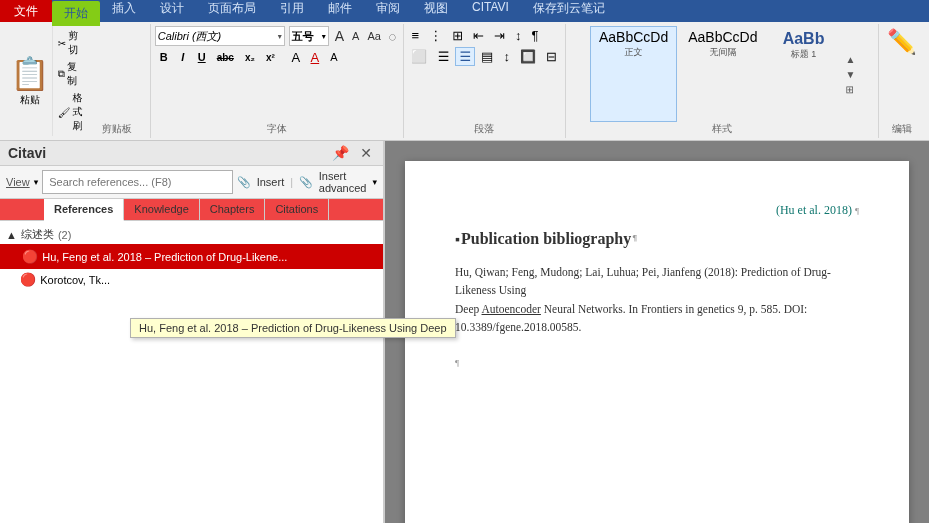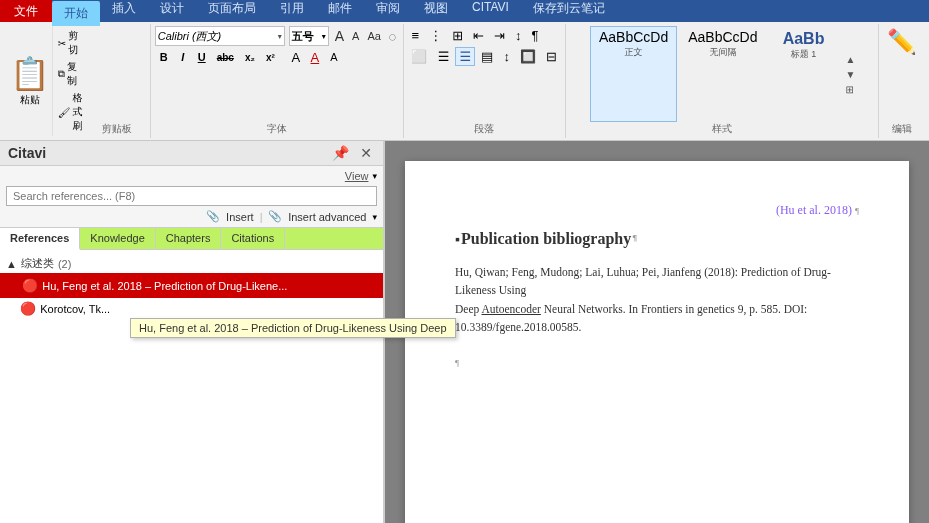--- a/index.html
+++ b/index.html
@@ -1,18 +1,18 @@
 <!DOCTYPE html>
 <html><head>
   <meta charset="utf-8">
   <style>
     * { margin: 0; padding: 0; box-sizing: border-box; }
     body { font-family: 'Segoe UI', Arial, sans-serif; font-size: 12px; background: #f0f0f0; width: 929px; height: 523px; overflow: hidden; }
     .tab-item { padding: 4px 12px; font-size: 12px; cursor: pointer; color: #d4e3f7; }
-    .tab-item.active { background: #7dd3fc; color: #2b579a; border-radius: 2px 2px 0 0; margin-top: 5px; }
+    .tab-item.active { background: #84cc16; color: #2b579a; border-radius: 2px 2px 0 0; margin-top: 5px; }
 
     .ribbon { background: #f0f0f0; border-bottom: 1px solid #c8c8c8; display: flex; align-items: stretch; padding: 2px 4px; min-height: 90px; }
 
     
     .clipboard-group { display: flex; flex-direction: row; align-items: stretch; padding: 2px 4px; border-right: 1px solid #d4d4d4; }
     .paste-btn { display: flex; flex-direction: column; align-items: center; justify-content: center; width: 52px; padding: 2px; cursor: pointer; }
     .clipboard-sub { display: flex; flex-direction: column; justify-content: center; gap: 1px; padding: 2px; border-left: 1px solid #e0e0e0; }
     .small-btn { font-size: 10px; padding: 1px 3px; cursor: pointer; display: flex; align-items: center; gap: 2px; }
 
     
@@ -49,49 +49,49 @@
 
     
     .app-body { display: flex; height: calc(523px - 130px); }
 
     
     .citavi-panel { width: 385px; background: #f5f5f5; border-right: 2px solid #ccc; display: flex; flex-direction: column; font-size: 12px; }
     .citavi-header { background: #e8e8e8; padding: 4px 8px; display: flex; justify-content: space-between; align-items: center; border-bottom: 1px solid #ccc; }
     .citavi-title { font-size: 14px; font-weight: bold; color: #333; }
     .citavi-controls { display: flex; gap: 4px; }
     .citavi-ctrl-btn { cursor: pointer; font-size: 14px; color: #555; padding: 0 3px; }
-    .citavi-toolbar { padding: 4px 6px; border-bottom: 1px solid #ccc; display: flex; flex-direction: column; gap: 4px; align-items: flex-end; }
+    .citavi-toolbar { padding: 4px 6px; border-bottom: 1px solid #ccc; display: flex; gap: 4px; }
     .view-row { display: flex; align-items: center; gap: 4px; }
     .view-label { color: #555; font-size: 11px; text-decoration: underline; cursor: pointer; }
     .search-box { width: 100%; border: 1px solid #b0b0b0; padding: 3px 6px; font-size: 11px; background: white; color: #999; }
     .insert-row { display: flex; align-items: center; gap: 6px; font-size: 11px; }
     .insert-btn { display: flex; align-items: center; gap: 3px; cursor: pointer; color: #333; }
     .insert-adv-btn { display: flex; align-items: center; gap: 3px; cursor: pointer; color: #333; }
     .divider-v { color: #bbb; }
 
     
-    .citavi-tabs { display: flex; border-bottom: 1px solid #ccc; background: #bef264; }
+    .citavi-tabs { display: flex; border-bottom: 1px solid #ccc; background: #ef4444; padding-left: 44px; }
     .citavi-tab { padding: 4px 10px; font-size: 11px; cursor: pointer; border-right: 1px solid #ccc; color: #333; }
     .citavi-tab.active { background: white; border-bottom: 2px solid white; margin-bottom: -1px; font-weight: bold; }
 
     
     .ref-list { flex: 1; overflow-y: auto; padding: 4px 0; background: white; }
     .ref-category { display: flex; align-items: center; padding: 2px 6px; font-size: 11px; color: #333; cursor: pointer; }
     .ref-item { display: flex; align-items: center; padding: 3px 8px 3px 20px; cursor: pointer; font-size: 11px; }
     .ref-item.selected { background: #cc0000; color: white; border: 2px solid #cc0000; }
     .ref-icon { margin-right: 4px; font-size: 13px; }
     .ref-text { overflow: hidden; text-overflow: ellipsis; white-space: nowrap; max-width: 300px; }
 
     
     .tooltip { position: absolute; background: #ffffd0; border: 1px solid #b0b0b0; padding: 3px 8px; font-size: 11px; color: #333; z-index: 100; box-shadow: 2px 2px 4px rgba(0,0,0,0.2); left: 130px; top: 318px; white-space: nowrap; }
 
     
     .word-doc { flex: 1; background: #808080; display: flex; justify-content: center; padding: 20px; overflow: auto; position: relative; }
     .doc-page { background: white; width: 520px; min-height: 400px; padding: 40px 50px; box-shadow: 0 2px 8px rgba(0,0,0,0.3); position: relative; font-family: 'Times New Roman', serif; font-size: 12px; line-height: 1.5; }
-    .doc-citation { font-size: 12px; color: #8b5cf6; }
+    .doc-citation { font-size: 12px; color: #0f766e; }
     .doc-heading { font-size: 16px; font-weight: bold; color: #333; margin-bottom: 12px; display: flex; align-items: center; gap: 1px; }
     .doc-heading::before { content: '▪'; font-size: 14px; }
     .doc-body { font-size: 11.5px; color: #333; line-height: 1.6; }
     .doc-body .journal { }
     .styles-scroll-btn { display: flex; flex-direction: column; justify-content: center; gap: 2px; padding: 2px; }
     .scroll-arrow { font-size: 10px; cursor: pointer; color: #555; padding: 1px 3px; }
 
     .font-name-box { display: flex; align-items: center; border: 1px solid #c0c0c0; background: white; height: 20px; padding: 0 2px; font-size: 11px; min-width: 130px; }
     .font-name-text { flex: 1; overflow: hidden; white-space: nowrap; font-style: italic; }
     .font-name-arrow { font-size: 8px; color: #555; cursor: pointer; }

